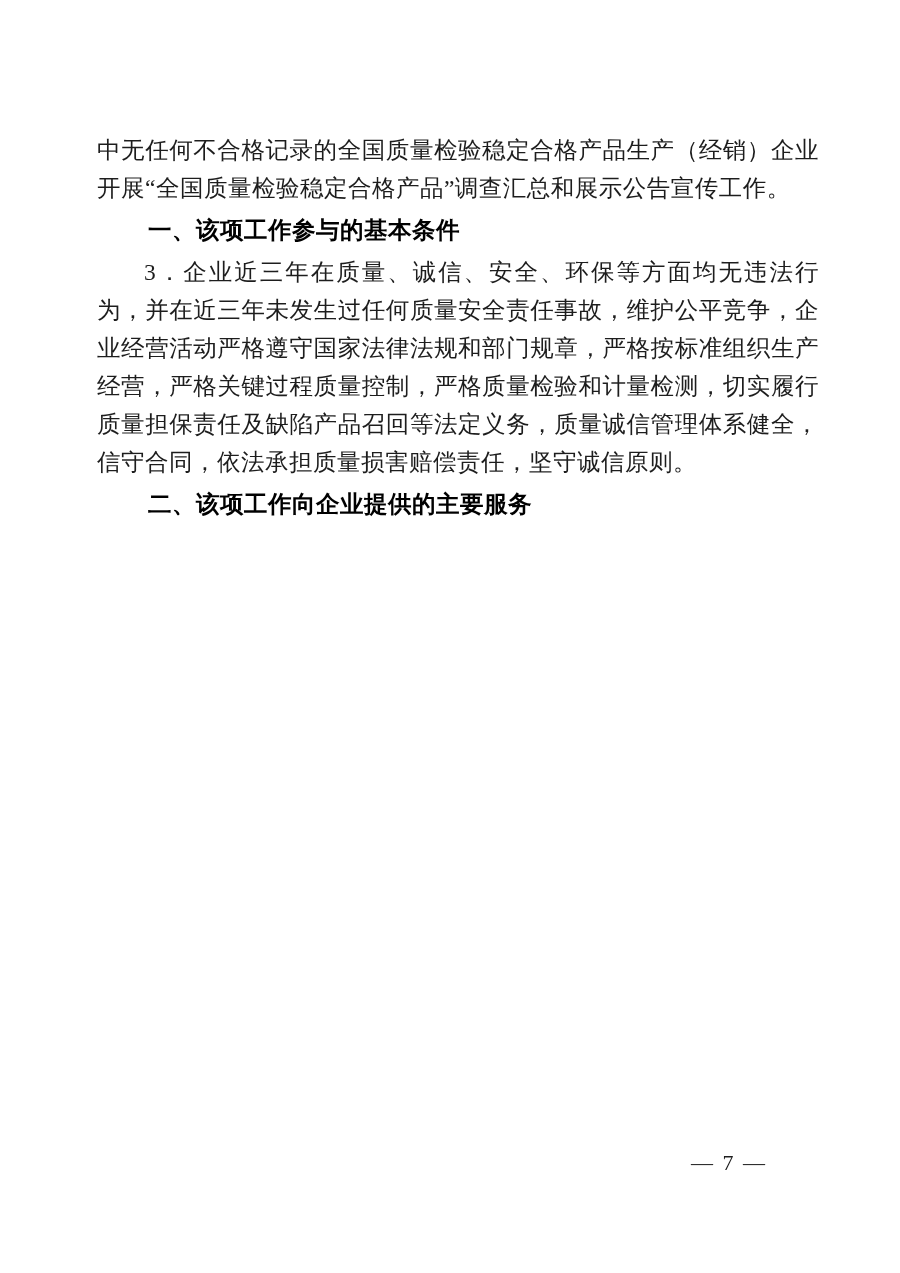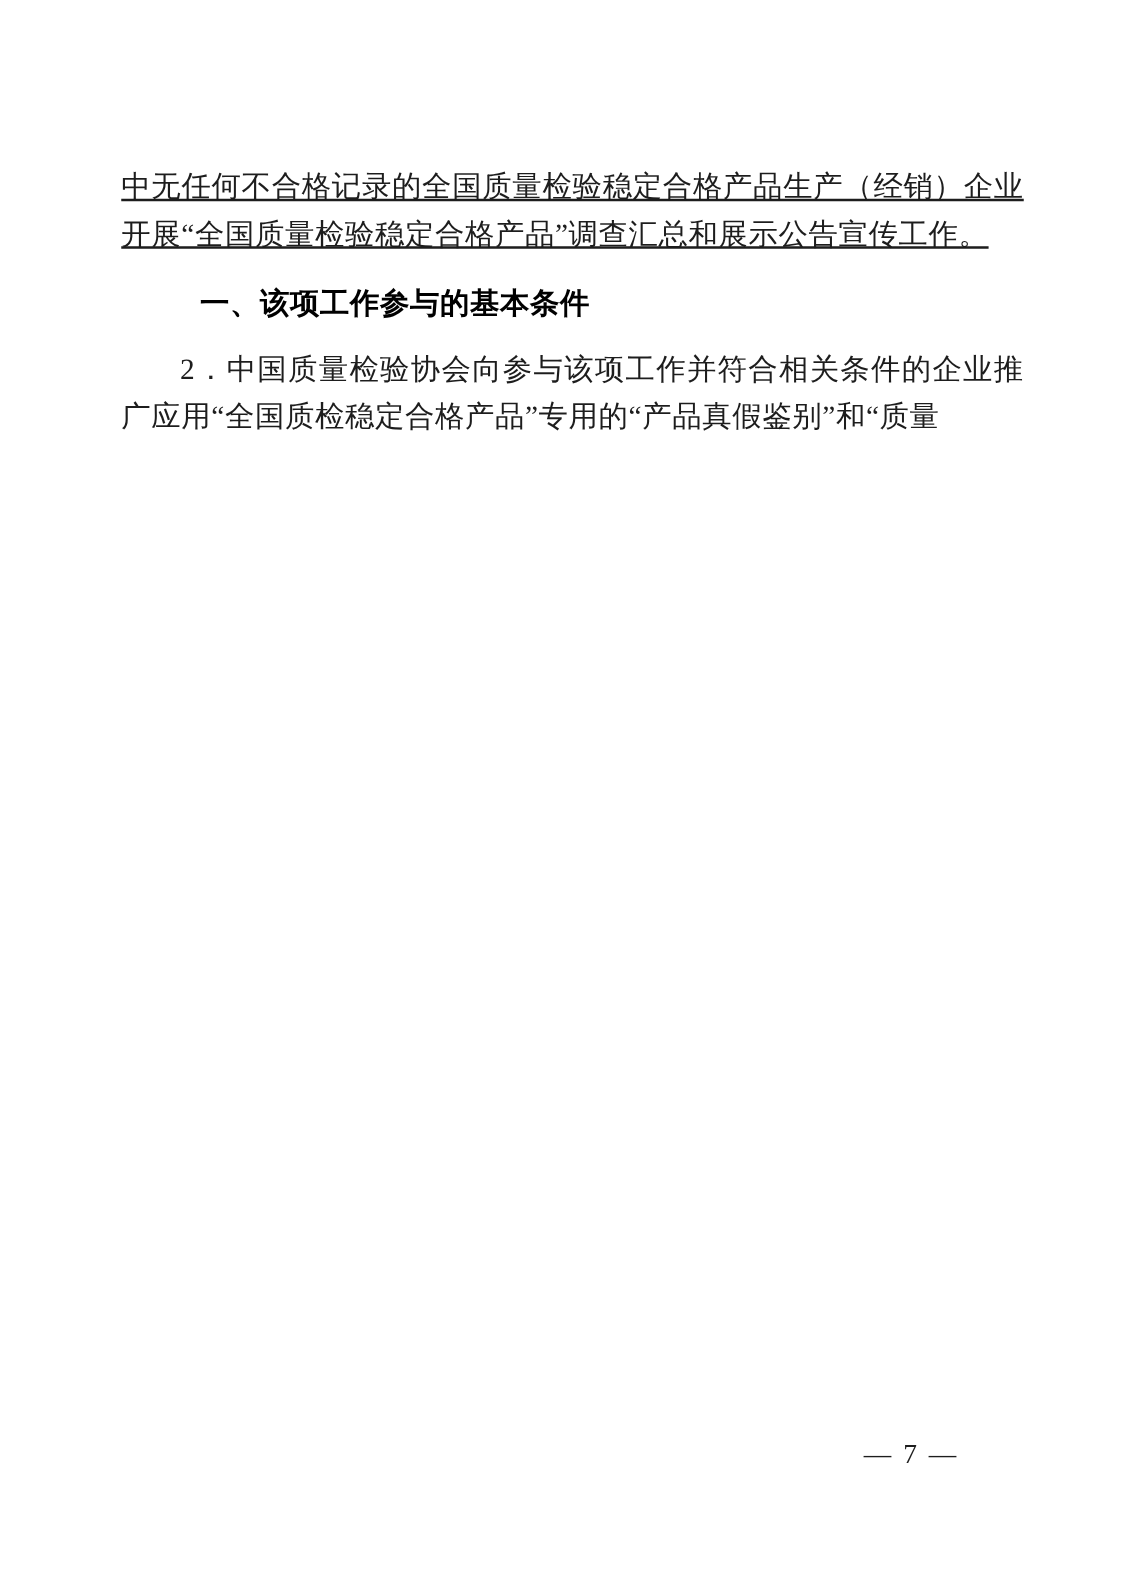--- a/index.html
+++ b/index.html
@@ -30,24 +30,23 @@
     text-align: justify;
     text-justify: inter-ideograph;
     letter-spacing: 0.5px;
   }
   .para {
     margin: 0;
     text-indent: 2em;
   }
   .para.no-indent {
     text-indent: 0;
-    text-decoration: underline;
   }
   .heading {
-    margin: 16px;
+    margin: 4px;
     font-family: "Liberation Sans", "DejaVu Sans", sans-serif;
     font-weight: bold;
     color: #000000;
     font-size: 23.5px;
     line-height: 38px;
     text-indent: 2em;
   }
   .page-footer {
     position: absolute;
     top: 1148px;
@@ -65,21 +64,22 @@
 <div class="page">
 
   <div class="doc-body">
     <p class="para no-indent">中无任何不合格记录的全国质量检验稳定合格产品生产（经销）企业开展“全国质量检验稳定合格产品”调查汇总和展示公告宣传工作。</p>
 
 
     <h3 class="heading">一、该项工作参与的基本条件</h3>
 
 
 
+    <p class="para">3．企业近三年在质量、诚信、安全、环保等方面均无违法行为，并在近三年未发生过任何质量安全责任事故，维护公平竞争，企业经营活动严格遵守国家法律法规和部门规章，严格按标准组织生产经营，严格关键过程质量控制，严格质量检验和计量检测，切实履行质量担保责任及缺陷产品召回等法定义务，质量诚信管理体系健全，信守合同，依法承担质量损害赔偿责任，坚守诚信原则。</p>
+
+    <h3 class="heading">二、该项工作向企业提供的主要服务</h3>
 
 
-
-    <p class="para">2．中国质量检验协会向参与该项工作并符合相关条件的企业推广应用“全国质检稳定合格产品”专用的“产品真假鉴别”和“质量</p>
   </div>
 
   <div class="page-footer">— 7 —</div>
 
 </div>
 
 </body></html>

